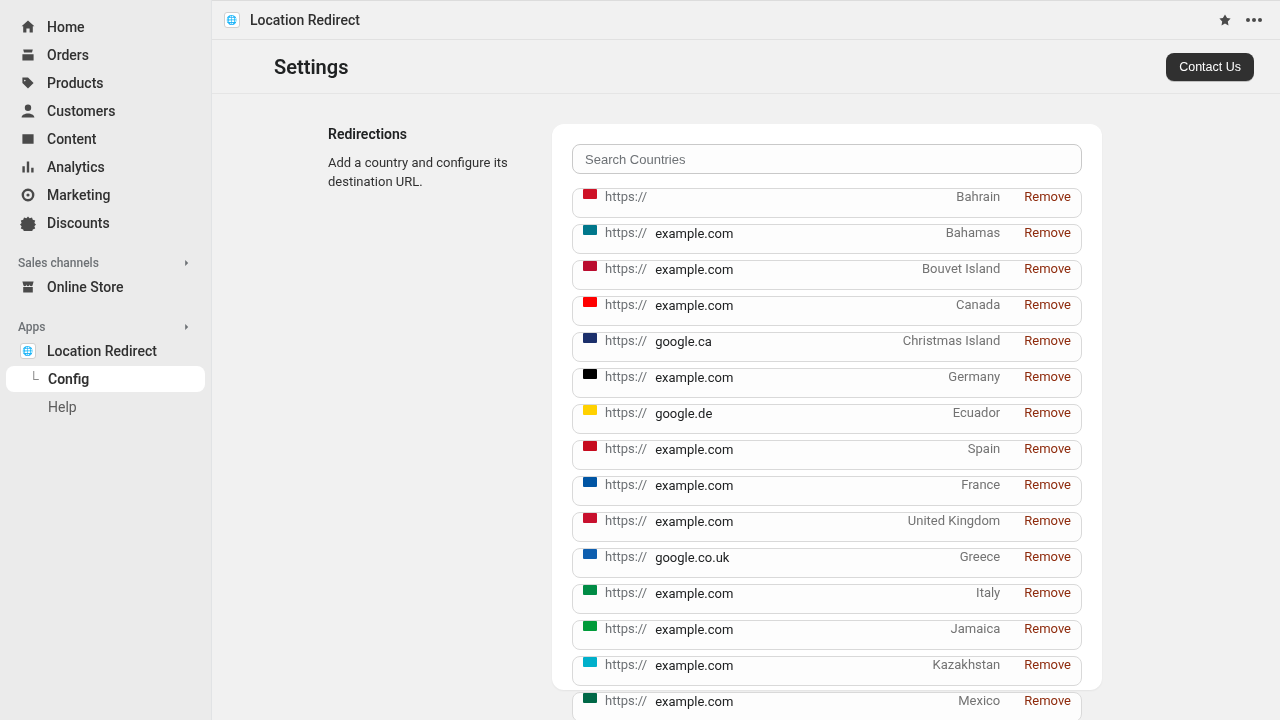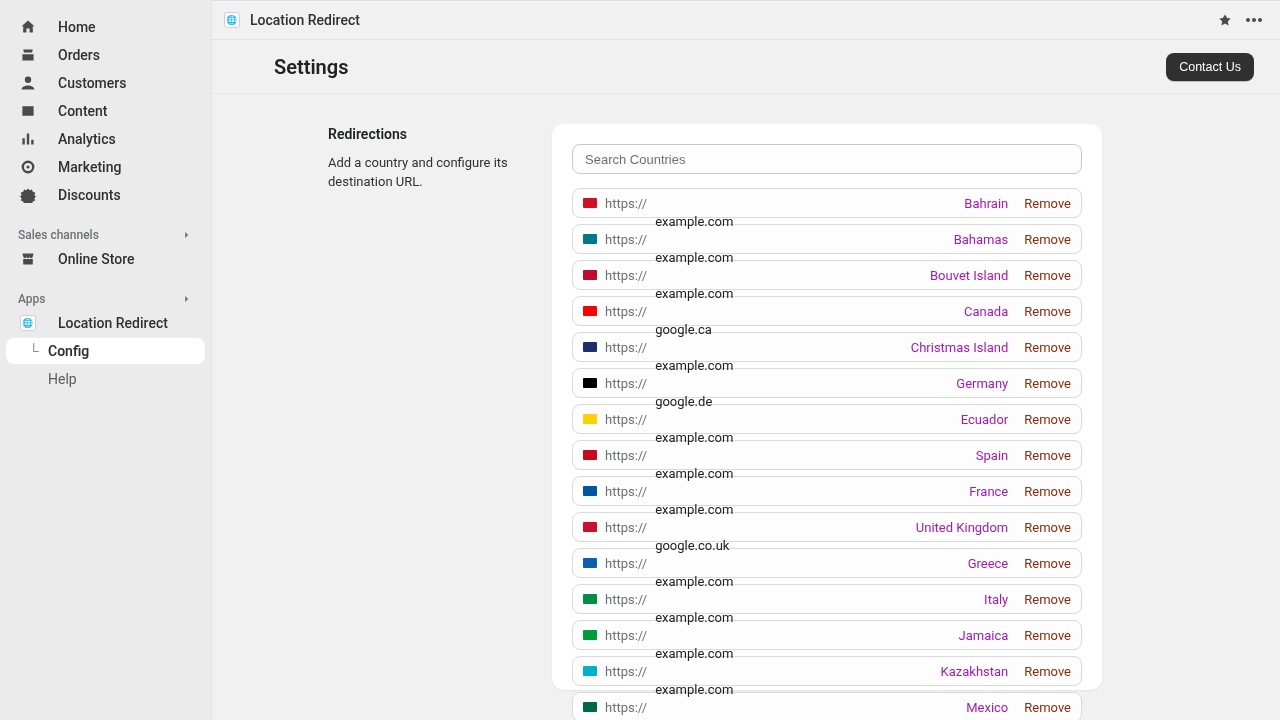--- a/index.html
+++ b/index.html
@@ -22,21 +22,21 @@
     display: flex;
     flex-direction: column;
   }
   .nav-item {
     display: flex;
     align-items: center;
     padding: 5px 14px;
     cursor: pointer;
     color: #303030;
     font-weight: 500;
-    gap: 22px;
+    gap: 11px;
     border-radius: 8px;
     margin: 0 6px 2px 6px;
   }
   .nav-item svg { width: 16px; height: 16px; fill: #4a4a4a; flex-shrink: 0; }
   .nav-section-header {
     display: flex;
     align-items: center;
     justify-content: space-between;
     padding: 8px 18px 4px 18px;
     font-size: 12px;
@@ -142,54 +142,60 @@
     border-radius: 8px;
     padding: 0 12px;
     font-size: 13px;
     background: #fdfdfd;
     color: #6d7175;
     margin-bottom: 14px;
   }
   .search-input::placeholder { color: #6d7175; }
   .redirect-row {
     display: flex;
-    align-items: center;
+    align-items: flex-start;
     height: 30px;
     border: 1px solid #d9d9d9;
     border-radius: 8px;
     padding: 0 10px;
     margin-bottom: 6px;
     background: #fdfdfd;
     gap: 8px;
   }
   .flag {
     width: 14px; height: 10px; border-radius: 1px; flex-shrink: 0;
     display: inline-block;
   }
   .prefix { color: #6d7175; font-size: 13px; }
   .domain { color: #202223; font-size: 13px; flex: 1; margin-top: 37px; }
-  .country { color: #a21caf; font-size: 13px; margin-right: 8px; }
+  .country { color: #737373; font-size: 13px; margin-right: 16px; }
   .remove { color: #8e2b0d; font-size: 13px; cursor: pointer; }
   .chevron { width: 12px; height: 12px; fill: #6d7175; }
 </style>
 </head>
 <body>
 
 <div class="sidebar">
   <div class="nav-item">
     <svg viewBox="0 0 20 20">
         <path d="M10 2l8 7h-2v8h-4v-5H8v5H4v-8H2z"></path>
       </svg>
     <span>Home</span>
   </div>
   <div class="nav-item">
     <svg viewBox="0 0 20 20">
         <path d="M4 3h12l-1 4H5zM3 9h14v8H3z"></path>
       </svg>
     <span>Orders</span>
+  </div>
+  <div class="nav-item">
+    <svg viewBox="0 0 20 20">
+        <path d="M3 3h7l7 7-7 7-7-7zM6 6a1 1 0 100 2 1 1 0 000-2z"></path>
+      </svg>
+    <span>Products</span>
   </div>
   <div class="nav-item">
     <svg viewBox="0 0 20 20">
         <path d="M10 10a4 4 0 100-8 4 4 0 000 8zM2 18c0-3 4-5 8-5s8 2 8 5z"></path>
       </svg>
     <span>Customers</span>
   </div>
   <div class="nav-item">
     <svg viewBox="0 0 20 20">
         <path d="M3 4h14v12H3zM5 6h6v4H5z"></path>

